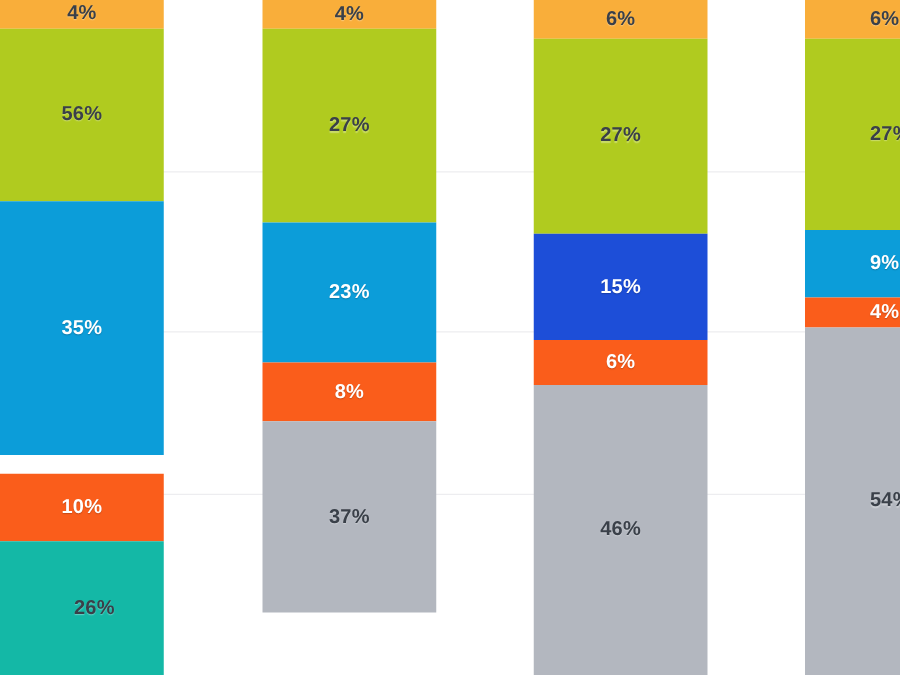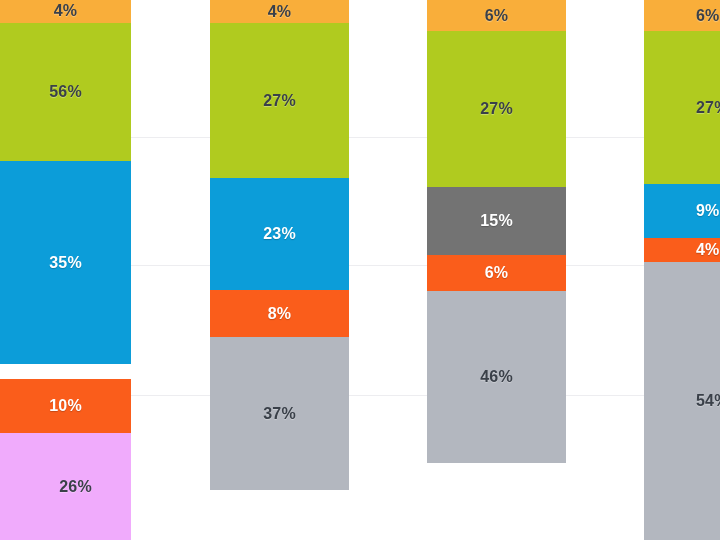--- a/index.html
+++ b/index.html
@@ -79,21 +79,21 @@
         </div>
         <div class="segment" style="height: 140px; background: rgb(176, 203, 31);">
           <span class="seg-label label-dark">56%</span>
         </div>
         <div class="segment" style="height: 205px; background: rgb(12, 157, 217);">
           <span class="seg-label label-light">35%</span>
         </div>
         <div class="segment" style="height: 55px; background: rgb(250, 93, 27); margin-top: 15px;">
           <span class="seg-label label-light">10%</span>
         </div>
-        <div class="segment" style="height: 108px; background: #f0abfc; padding-left: 20px;">
+        <div class="segment" style="height: 108px; background: #14b8a6; padding-left: 20px;">
           <span class="seg-label label-dark">26%</span>
         </div>
       </div>
       <div class="bar" style="left: 210px; width: 139px;">
         <div class="segment" style="height: 23px; background: rgb(249, 174, 58);">
           <span class="seg-label label-dark">4%</span>
         </div>
         <div class="segment" style="height: 155px; background: rgb(176, 203, 31);">
           <span class="seg-label label-dark">27%</span>
         </div>
@@ -107,27 +107,27 @@
           <span class="seg-label label-dark">37%</span>
         </div>
       </div>
       <div class="bar" style="left: 427px; width: 139px;">
         <div class="segment" style="height: 31px; background: rgb(249, 174, 58);">
           <span class="seg-label label-dark">6%</span>
         </div>
         <div class="segment" style="height: 156px; background: rgb(176, 203, 31);">
           <span class="seg-label label-dark">27%</span>
         </div>
-        <div class="segment" style="height: 68px; background: #737373;">
+        <div class="segment" style="height: 85px; background: #1d4ed8;">
           <span class="seg-label label-light">15%</span>
         </div>
         <div class="segment" style="height: 36px; background: rgb(250, 93, 27);">
           <span class="seg-label label-light">6%</span>
         </div>
-        <div class="segment" style="height: 172px; background: rgb(179, 183, 191);">
+        <div class="segment" style="height: 232px; background: rgb(179, 183, 191);">
           <span class="seg-label label-dark">46%</span>
         </div>
       </div>
       <div class="bar bar-clipped" style="left: 644px; width: 139px;">
         <div class="segment" style="height: 31px; background: rgb(249, 174, 58);">
           <span class="seg-label label-dark">6%</span>
         </div>
         <div class="segment" style="height: 153px; background: rgb(176, 203, 31);">
           <span class="seg-label label-dark">27%</span>
         </div>

